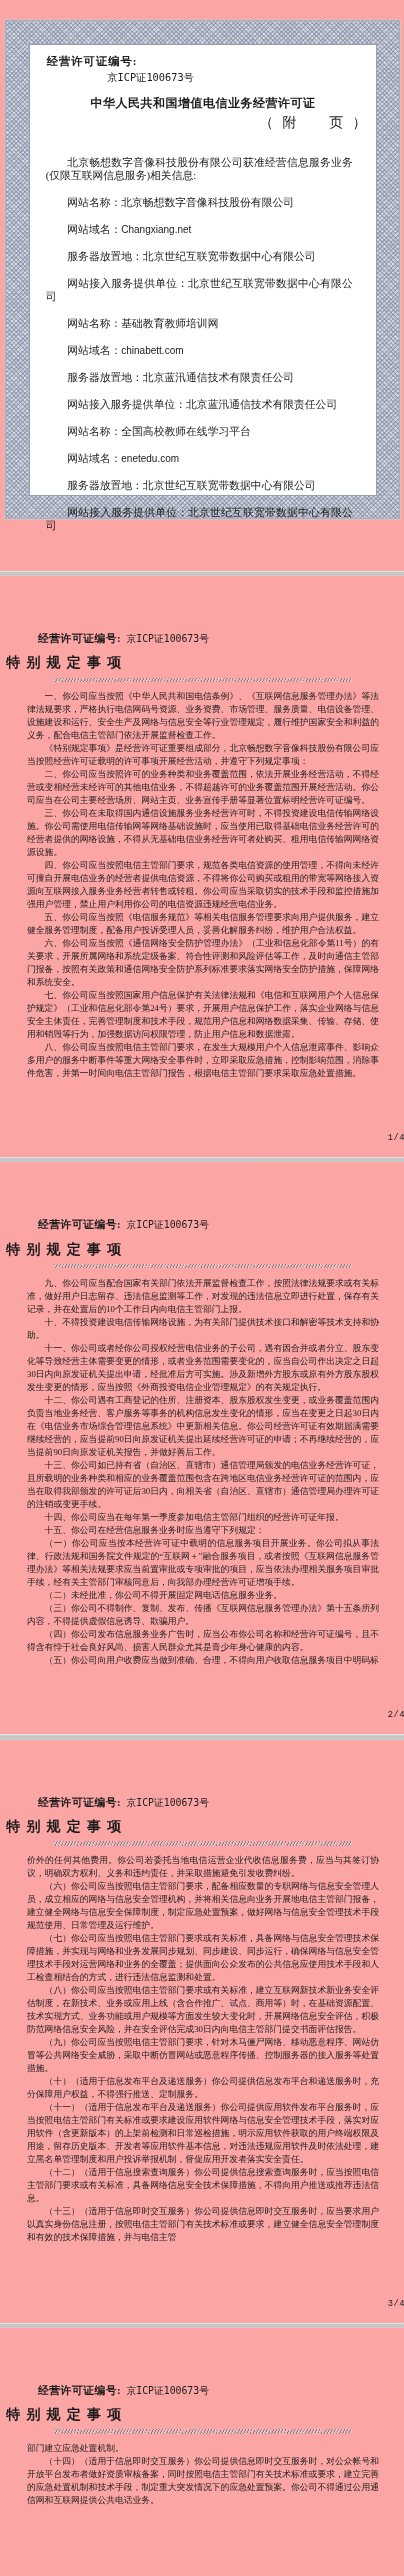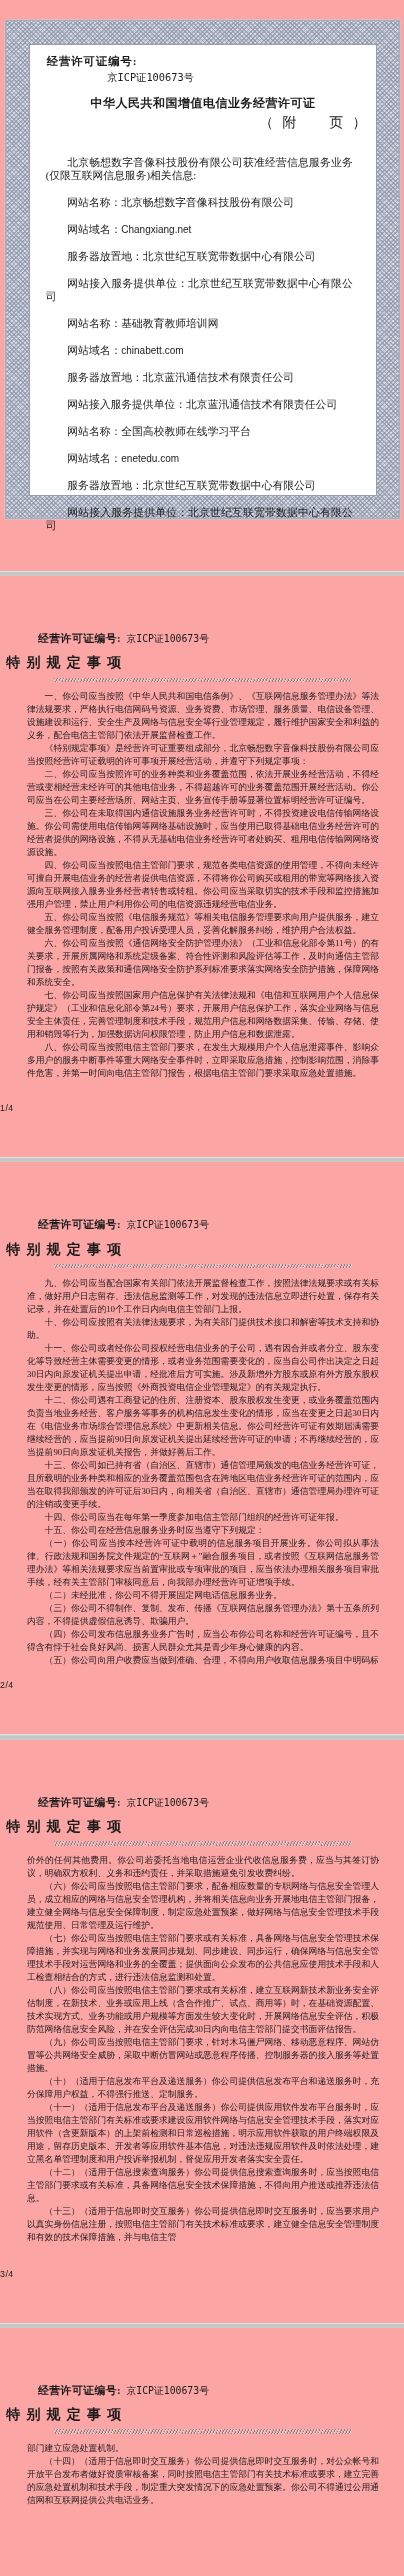--- a/index.html
+++ b/index.html
@@ -50,23 +50,23 @@
   .hatch{
     width:298px;height:4.6px;margin:0 auto 8.2px;
     background:
       repeating-linear-gradient(115deg,#6e7580 0 0.8px,#d9dce0 0.8px 1.6px,rgba(255,255,255,0) 1.6px 2.8px);
     opacity:.8;border-radius:0.5px;
   }
   .sp-body{padding:0 26px 0 27px;line-height:13px;text-align:justify;}
   .sp-body p{margin:0;text-indent:2em;}
   .sp-body p.cont{text-indent:0;}
   .pageno{
-    position:absolute;bottom:44px;left:0;width:100%;
-    text-align:left;font-size:8.8px;letter-spacing:0.5px;
-    font-family:Liberation Sans, sans-serif;
+    position:absolute;bottom:14px;left:0;width:100%;
+    text-align:right;font-size:8.8px;letter-spacing:0.5px;
+    font-family:Liberation Mono, monospace;
   }
   .pg2{height:581px;}
   .pg3{height:572px;}
   .pg4{height:583px;}
   .pg5{height:546px;}
 </style>
 </head>
 <body>
 
 <div class="doc">
@@ -126,21 +126,21 @@
 
   <section class="page special pg3">
     <div class="sp-head">
       <span class="sp-head-label">经营许可证编号:</span>
       <span class="sp-head-number">京ICP证100673号</span>
     </div>
     <h2 class="sp-title">特别规定事项</h2>
     <div class="hatch"></div>
     <div class="sp-body">
         <p>九、你公司应当配合国家有关部门依法开展监督检查工作，按照法律法规要求或有关标准，做好用户日志留存、违法信息监测等工作，对发现的违法信息立即进行处置，保存有关记录，并在处置后的10个工作日内向电信主管部门上报。</p>
-        <p>十、你公司应按照有关法律法规要求，为有关部门提供技术接口和解密等技术支持和协助。</p>
+        <p>十、不得投资建设电信传输网络设施，为有关部门提供技术接口和解密等技术支持和协助。</p>
         <p>十一、你公司或者经你公司授权经营电信业务的子公司，遇有因合并或者分立、股东变化等导致经营主体需要变更的情形，或者业务范围需要变化的，应当自公司作出决定之日起30日内向原发证机关提出申请，经批准后方可实施。涉及新增外方股东或原有外方股东股权发生变更的情形，应当按照《外商投资电信企业管理规定》的有关规定执行。</p>
         <p>十二、你公司遇有工商登记的住所、注册资本、股东股权发生变更，或业务覆盖范围内负责当地业务经营、客户服务等事务的机构信息发生变化的情形，应当在变更之日起30日内在《电信业务市场综合管理信息系统》中更新相关信息。你公司经营许可证有效期届满需要继续经营的，应当提前90日向原发证机关提出延续经营许可证的申请；不再继续经营的，应当提前90日向原发证机关报告，并做好善后工作。</p>
         <p>十三、你公司如已持有省（自治区、直辖市）通信管理局颁发的电信业务经营许可证，且所载明的业务种类和相应的业务覆盖范围包含在跨地区电信业务经营许可证的范围内，应当在取得我部颁发的许可证后30日内，向相关省（自治区、直辖市）通信管理局办理许可证的注销或变更手续。</p>
         <p>十四、你公司应当在每年第一季度参加电信主管部门组织的经营许可证年报。</p>
         <p>十五、你公司在经营信息服务业务时应当遵守下列规定：</p>
         <p>（一）你公司应当按本经营许可证中载明的信息服务项目开展业务。你公司拟从事法律、行政法规和国务院文件规定的“互联网＋”融合服务项目，或者按照《互联网信息服务管理办法》等相关法规要求应当前置审批或专项审批的项目，应当依法办理相关服务项目审批手续，经有关主管部门审核同意后，向我部办理经营许可证增项手续。</p>
         <p>（二）未经批准，你公司不得开展固定网电话信息服务业务。</p>
         <p>（三）你公司不得制作、复制、发布、传播《互联网信息服务管理办法》第十五条所列内容，不得提供虚假信息诱导、欺骗用户。</p>
         <p>（四）你公司发布信息服务业务广告时，应当公布你公司名称和经营许可证编号，且不得含有悖于社会良好风尚、损害人民群众尤其是青少年身心健康的内容。</p>
         <p>（五）你公司向用户收费应当做到准确、合理，不得向用户收取信息服务项目中明码标</p>

